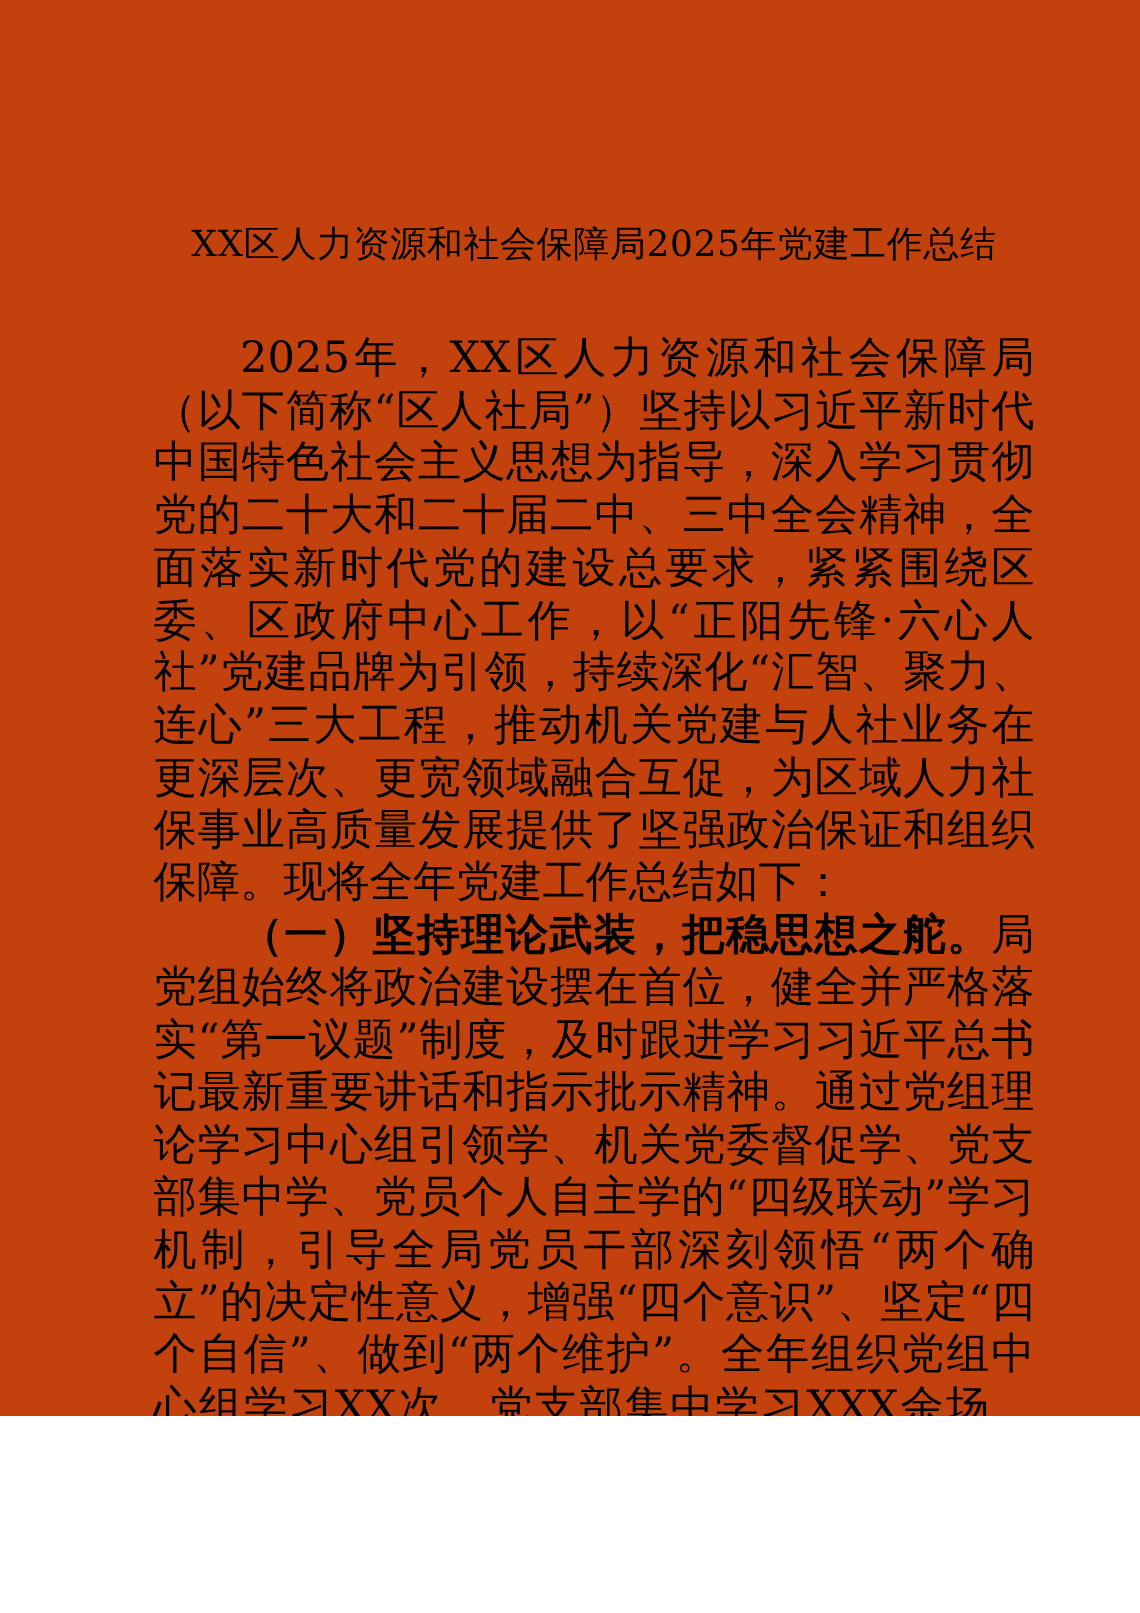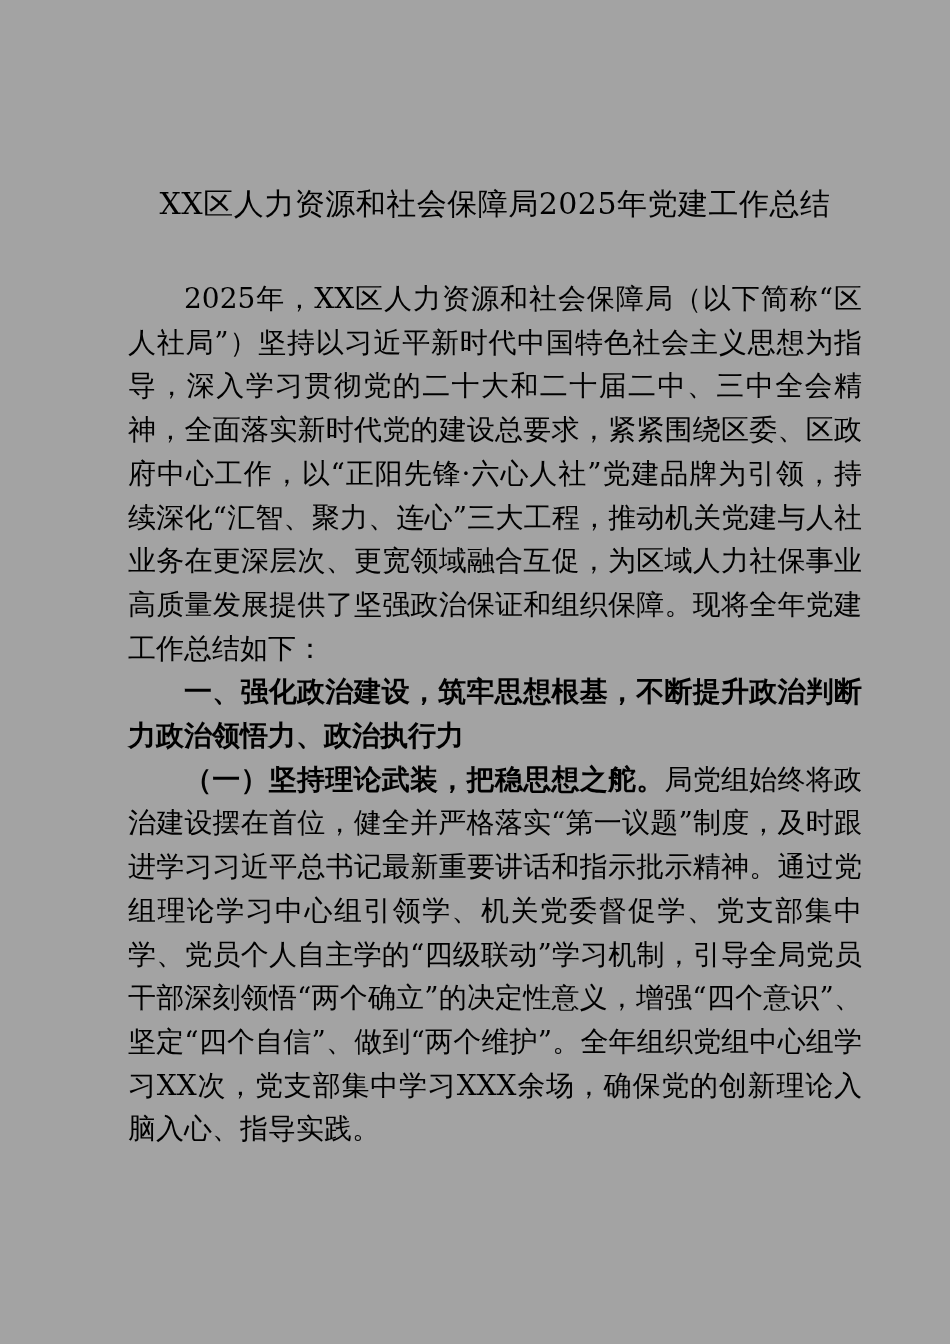--- a/index.html
+++ b/index.html
@@ -3,43 +3,43 @@
 <meta charset="utf-8">
 <style>
   html, body {
     margin: 0;
     padding: 0;
     background: #ffffff;
   }
   .page {
     position: relative;
     width: 950px;
-    height: 1344px;
-    background: #a3a3a3;
+    height: 1180px;
+    background: #c2410c;
     overflow: hidden;
     font-family: "DejaVu Serif", "Liberation Serif", serif;
     color: #000000;
   }
   .content {
     position: absolute;
     left: 128px;
     top: 182px;
     width: 734px;
   }
   .doc-title {
     margin: 0 0 51px 0;
     font-size: 30px;
     line-height: 44px;
     font-weight: normal;
     text-align: center;
     letter-spacing: 0.5px;
   }
   .para {
     margin: 0;
-    font-size: 28px;
+    font-size: 36px;
     line-height: 43.7px;
     text-align: justify;
     text-justify: inter-ideograph;
     text-indent: 2em;
     word-break: break-all;
   }
   .para.heading {
     font-weight: bold;
   }
   .lead {
@@ -49,19 +49,18 @@
 </head>
 <body>
 
 <div class="page">
   <div class="content">
 
     <h1 class="doc-title">XX区人力资源和社会保障局2025年党建工作总结</h1>
 
     <p class="para">2025年，XX区人力资源和社会保障局（以下简称“区人社局”）坚持以习近平新时代中国特色社会主义思想为指导，深入学习贯彻党的二十大和二十届二中、三中全会精神，全面落实新时代党的建设总要求，紧紧围绕区委、区政府中心工作，以“正阳先锋·六心人社”党建品牌为引领，持续深化“汇智、聚力、连心”三大工程，推动机关党建与人社业务在更深层次、更宽领域融合互促，为区域人力社保事业高质量发展提供了坚强政治保证和组织保障。现将全年党建工作总结如下：</p>
 
-    <p class="para heading">一、强化政治建设，筑牢思想根基，不断提升政治判断力政治领悟力、政治执行力</p>
 
     <p class="para"><span class="lead">（一）坚持理论武装，把稳思想之舵。</span><span>局党组始终将政治建设摆在首位，健全并严格落实“第一议题”制度，及时跟进学习习近平总书记最新重要讲话和指示批示精神。通过党组理论学习中心组引领学、机关党委督促学、党支部集中学、党员个人自主学的“四级联动”学习机制，引导全局党员干部深刻领悟“两个确立”的决定性意义，增强“四个意识”、坚定“四个自信”、做到“两个维护”。全年组织党组中心组学习XX次，党支部集中学习XXX余场，确保党的创新理论入脑入心、指导实践。</span></p>
 
 
   </div>
 </div>
 
 </body></html>

